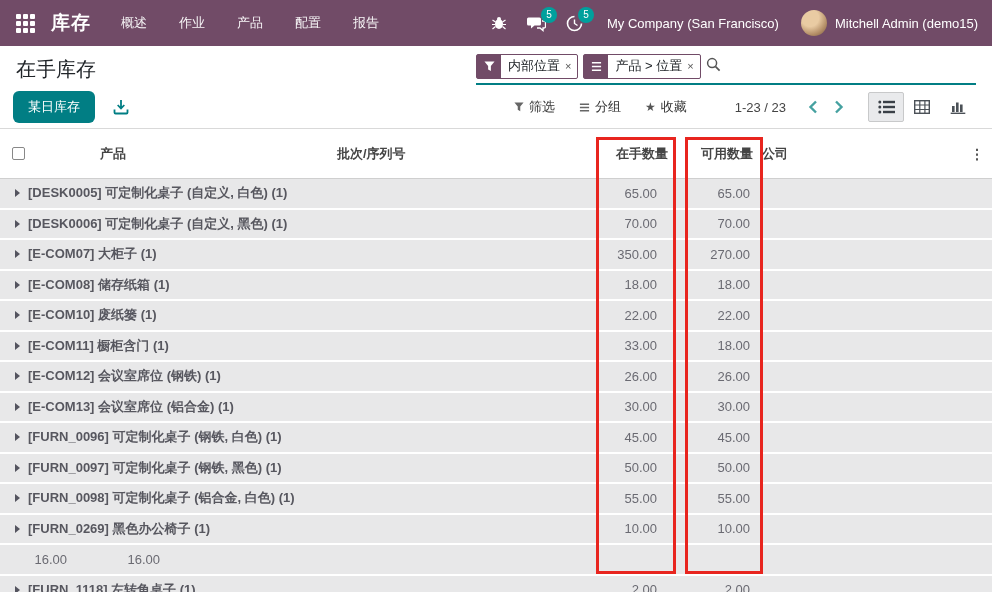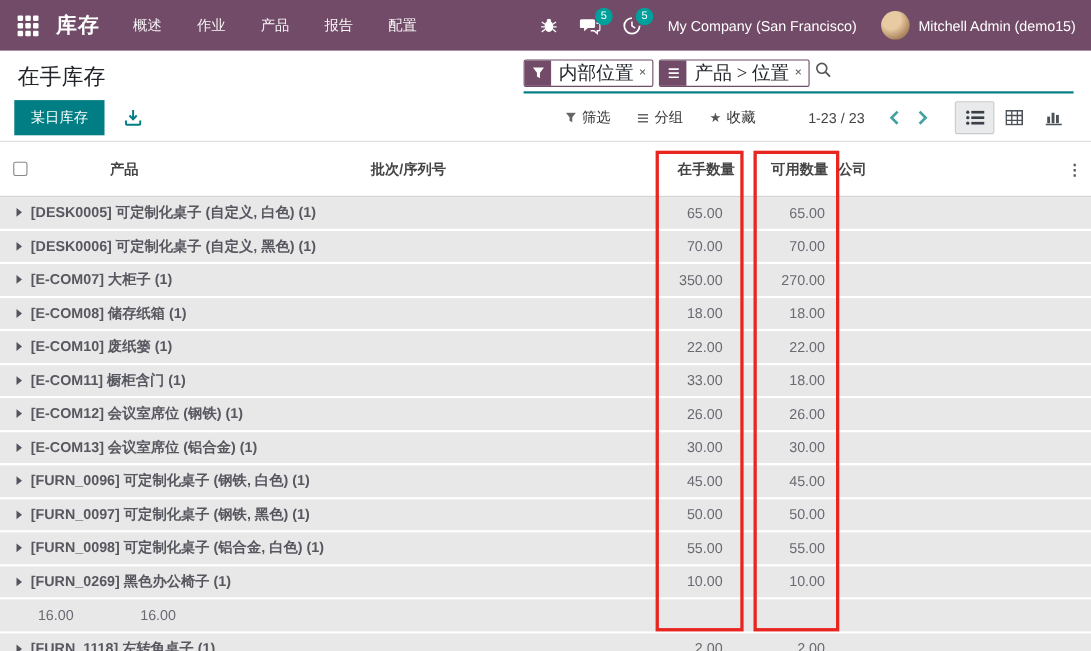--- a/index.html
+++ b/index.html
@@ -24,29 +24,29 @@
   .user-name { font-size:13px; margin-right:14px; }
 
   
   .control-panel { border-bottom:1px solid #d9d9d9; }
   .cp-row1 { height:46px; display:flex; align-items:center; justify-content:space-between; padding:12px 16px; }
   .page-title { font-size:20px; color:#212529; }
   .searchbar { width:500px; display:flex; align-items:center; border-bottom:2px solid #017e84; padding-bottom:4px; }
   .facet { display:inline-flex; align-items:stretch; border:1px solid #714B67; border-radius:2px;
     margin-right:5px; height:25px; background:#fff; }
   .facet-icon { width:24px; background:#714B67; color:#fff; display:flex; align-items:center; justify-content:center; }
-  .facet-label { font-size:17px; color:#212529; display:flex; align-items:center; padding:0 4px 0 7px; white-space:nowrap;font-family:Liberation Serif, serif; }
+  .facet-label { font-size:13px; color:#212529; display:flex; align-items:center; padding:0 4px 0 7px; white-space:nowrap; }
   .facet-x { font-size:11px; color:#555; display:flex; align-items:center; padding:0 6px 0 1px; cursor:pointer; }
   .search-input { flex:1; border:none; outline:none; font-size:13px; color:#555; padding:2px 6px; background:transparent; }
   .search-input::placeholder { color:#b0b0b8; }
   .search-glass { margin-right:2px; cursor:pointer; }
 
   .cp-row2 { height:36px; display:flex; align-items:center; padding:0 16px 6px 13px; }
   .btn-primary { background:#017e84; color:#fff; border:none; font-size:13px; padding:7px 15px;
-    border-radius:0; cursor:pointer; font-family:inherit; }
+    border-radius:6px; cursor:pointer; font-family:inherit; }
   .dl-icon { margin-left:18px; cursor:pointer; display:flex; }
   .cp-filters { display:flex; align-items:center; margin-left:385px; }
   .cp-filter-item { display:flex; align-items:center; font-size:13px; color:#333; margin-right:24px; cursor:pointer; white-space:nowrap; }
   .cp-filter-item .gi { margin-right:5px; color:#777; font-size:12px; display:flex; }
   .star { color:#555; font-size:12px; margin-right:5px; }
   .pager { margin-left:auto; display:flex; align-items:center; }
   .pager-range { font-size:13px; color:#444; margin-right:14px; }
   .pager-arrow { padding:4px 8px; cursor:pointer; display:flex; }
   .switcher { display:flex; margin-left:16px; }
   .sw-btn { width:36px; height:30px; display:flex; align-items:center; justify-content:center;
@@ -93,22 +93,22 @@
       <i></i>
       <i></i>
       <i></i>
       <i></i>
   </div>
   <div class="app-name">库存</div>
   <div class="menu">
       <span class="menu-item">概述</span>
       <span class="menu-item">作业</span>
       <span class="menu-item">产品</span>
+      <span class="menu-item">配置</span>
       <span class="menu-item">报告</span>
-      <span class="menu-item">配置</span>
     </div>
 
   <div class="nav-right">
     <div class="nav-icon">
       <svg width="16" height="16" viewBox="0 0 16 16">
         <ellipse cx="8" cy="9" rx="4" ry="5" fill="#fff"></ellipse>
         <circle cx="8" cy="4" r="2" fill="#fff"></circle>
         <path d="M1.5 5 L4.5 7 M1 9.5 L4 9.5 M1.5 14 L4.5 11.5 M14.5 5 L11.5 7 M15 9.5 L12 9.5 M14.5 14 L11.5 11.5" stroke="#fff" stroke-width="1.2" fill="none"></path>
       </svg>
     </div>

